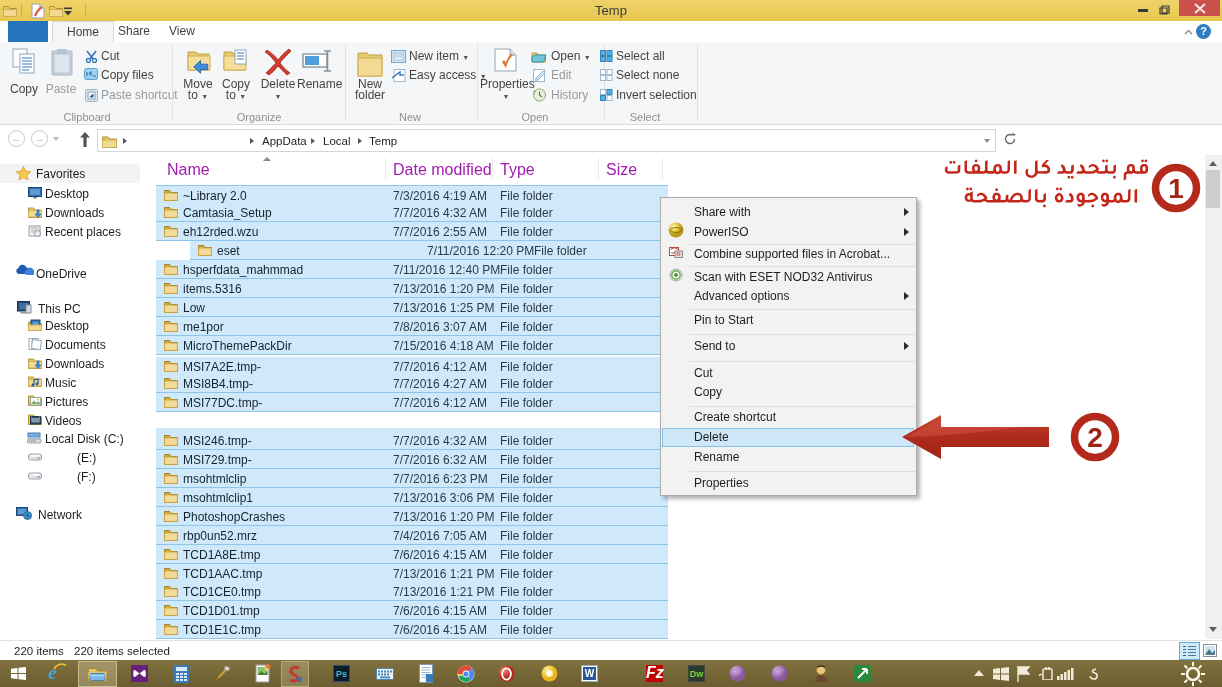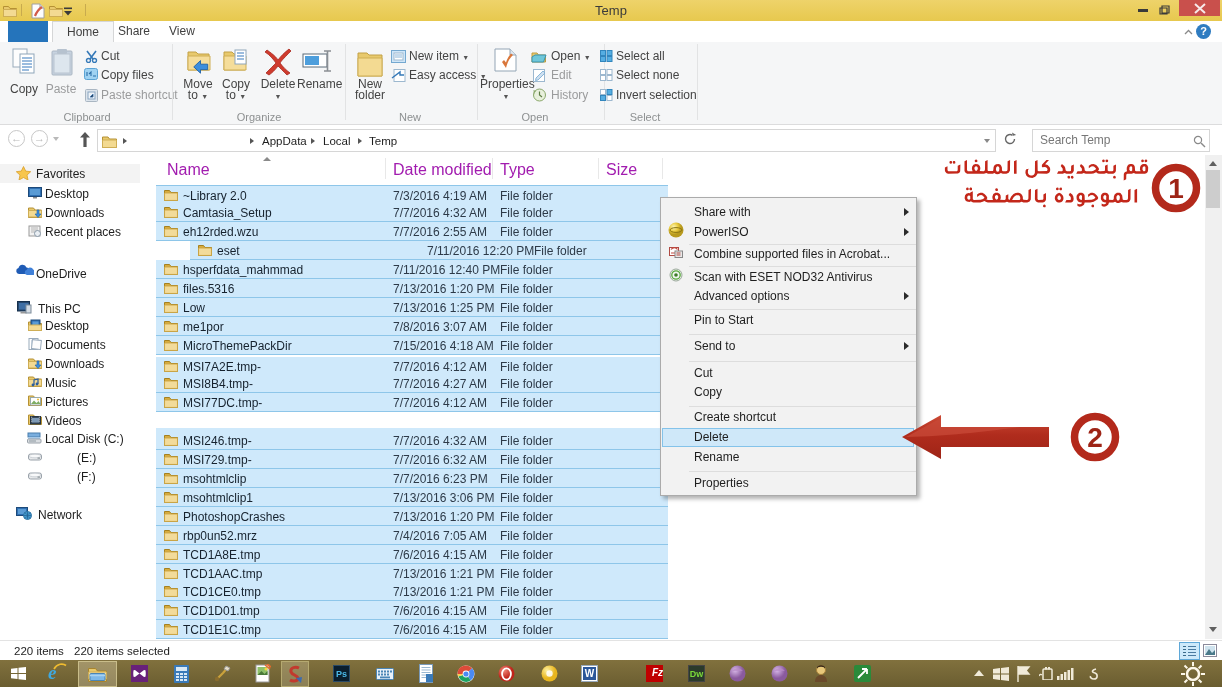--- a/index.html
+++ b/index.html
@@ -239,24 +239,20 @@
     <div class="crumbsep" style="left:213px"></div>
     <div class="crumb" style="left:225px">Local</div>
     <div class="crumbsep" style="left:260px"></div>
     <div class="crumb" style="left:271px">Temp</div>
     <div class="abs" style="left:886px;top:9px;width:0;height:0;border-top:4px solid #888;border-left:3.5px solid transparent;border-right:3.5px solid transparent"></div>
   </div>
   <svg class="abs" style="left:1003px;top:7px" width="14" height="14">
       <path d="M11.5 7 a4.5 4.5 0 1 1 -2 -3.7" stroke="#666" stroke-width="1.4" fill="none"></path>
       <path d="M9 0.5 l1 3.2 3.2 -0.6 z" fill="#666"></path>
     </svg>
-  <div class="abs" id="searchbox">Search Temp<svg class="abs" style="left:160px;top:5px" width="13" height="13">
-        <circle cx="5" cy="5" r="3.6" fill="none" stroke="#8a8a8a" stroke-width="1.2"></circle>
-        <path d="M8 8 L12 12" stroke="#8a8a8a" stroke-width="1.4"></path>
-      </svg></div>
 </div>
 <div class="abs" id="sidebar">
   <div class="abs" style="left:0;top:9px;width:140px;height:19px;background:#f3f3f3"></div>
   <svg class="abs" style="left:16px;top:11px" width="15" height="14">
       <path d="M7.5 0.5 l2.2 4.6 5 .6 -3.7 3.4 1 4.9 -4.5 -2.5 -4.5 2.5 1 -4.9 -3.7 -3.4 5 -.6 z" fill="#f7c64e" stroke="#d99f2b" stroke-width="0.8"></path>
     </svg>
   <div class="side" style="left:36px;top:12px">Favorites</div>
   <svg class="abs" style="left:28px;top:32px" width="14" height="12">
       <rect x="0.5" y="0.5" width="13" height="9" fill="#2f6fb2" stroke="#1d4a7a"></rect>
       <rect x="2" y="2" width="10" height="6" fill="#5a9bd4"></rect>
@@ -414,21 +410,21 @@
       <span class="rowname">hsperfdata_mahmmad</span>
       <span class="rowdate">7/11/2016 12:40 PM</span>
       <span class="rowtype">File folder</span>
     </div>
 <div class="row" style="top:279.2px;">
       <svg class="fold" viewBox="0 0 14 12">
         <path d="M0.5 1.5 h5 l1.5 2 h6.5 v8 h-13 z" fill="#d8ac3e" stroke="#a5801f"></path>
         <path d="M0.5 4 h13 v7.5 h-13 z" fill="#eed084" stroke="#c9a445"></path>
         <path d="M1.2 4.7 h11.6 v6 h-11.6 z" fill="#f4e0a4" opacity="0.7"></path>
       </svg>
-      <span class="rowname">files.5316</span>
+      <span class="rowname">items.5316</span>
       <span class="rowdate">7/13/2016 1:20 PM</span>
       <span class="rowtype">File folder</span>
     </div>
 <div class="row" style="top:298.2px;">
       <svg class="fold" viewBox="0 0 14 12">
         <path d="M0.5 1.5 h5 l1.5 2 h6.5 v8 h-13 z" fill="#d8ac3e" stroke="#a5801f"></path>
         <path d="M0.5 4 h13 v7.5 h-13 z" fill="#eed084" stroke="#c9a445"></path>
         <path d="M1.2 4.7 h11.6 v6 h-11.6 z" fill="#f4e0a4" opacity="0.7"></path>
       </svg>
       <span class="rowname">Low</span>
@@ -788,21 +784,21 @@
         <radialGradient id="yb" cx="0.35" cy="0.3">
           <stop offset="0" stop-color="#fdf0a0"></stop>
           <stop offset="1" stop-color="#e8b51e"></stop>
         </radialGradient>
       </defs>
       <circle cx="8.5" cy="8.5" r="8" fill="url(#yb)"></circle>
       <circle cx="8.5" cy="8.5" r="3.2" fill="#fff" opacity="0.85"></circle>
     </svg>
   <div class="abs" style="left:581px;top:5px;width:17px;height:17px;background:#fff;border:1px solid #9ab"></div>
   <div class="abs" style="left:583px;top:7px;width:13px;height:13px;background:#2b579a;color:#fff;font-size:10px;font-weight:bold;text-align:center;line-height:13px">W</div>
-  <div class="abs" style="left:646px;top:5px;width:17px;height:17px;background:#bf0000;color:#fff;font-size:10px;font-weight:bold;text-align:right;line-height:16px;font-style:italic">Fz</div>
+  <div class="abs" style="left:646px;top:5px;width:17px;height:17px;background:#bf0000;color:#fff;font-size:16px;font-weight:bold;text-align:right;line-height:16px;font-style:italic">Fz</div>
   <div class="abs" style="left:688px;top:5px;width:17px;height:17px;background:#2a3a2a;border:1px solid #444;color:#7ad83a;font-size:9px;font-weight:bold;text-align:center;line-height:16px">Dw</div>
   <svg class="abs" style="left:729px;top:5px" width="17" height="17">
       <defs>
         <radialGradient id="pb" cx="0.35" cy="0.3">
           <stop offset="0" stop-color="#d8b8e8"></stop>
           <stop offset="1" stop-color="#8a5a9e"></stop>
         </radialGradient>
       </defs>
       <circle cx="8.5" cy="8.5" r="8" fill="url(#pb)"></circle>
       <path d="M3 6 a7 7 0 0 1 11 0 z" fill="#b88ac8" opacity="0.7"></path>

